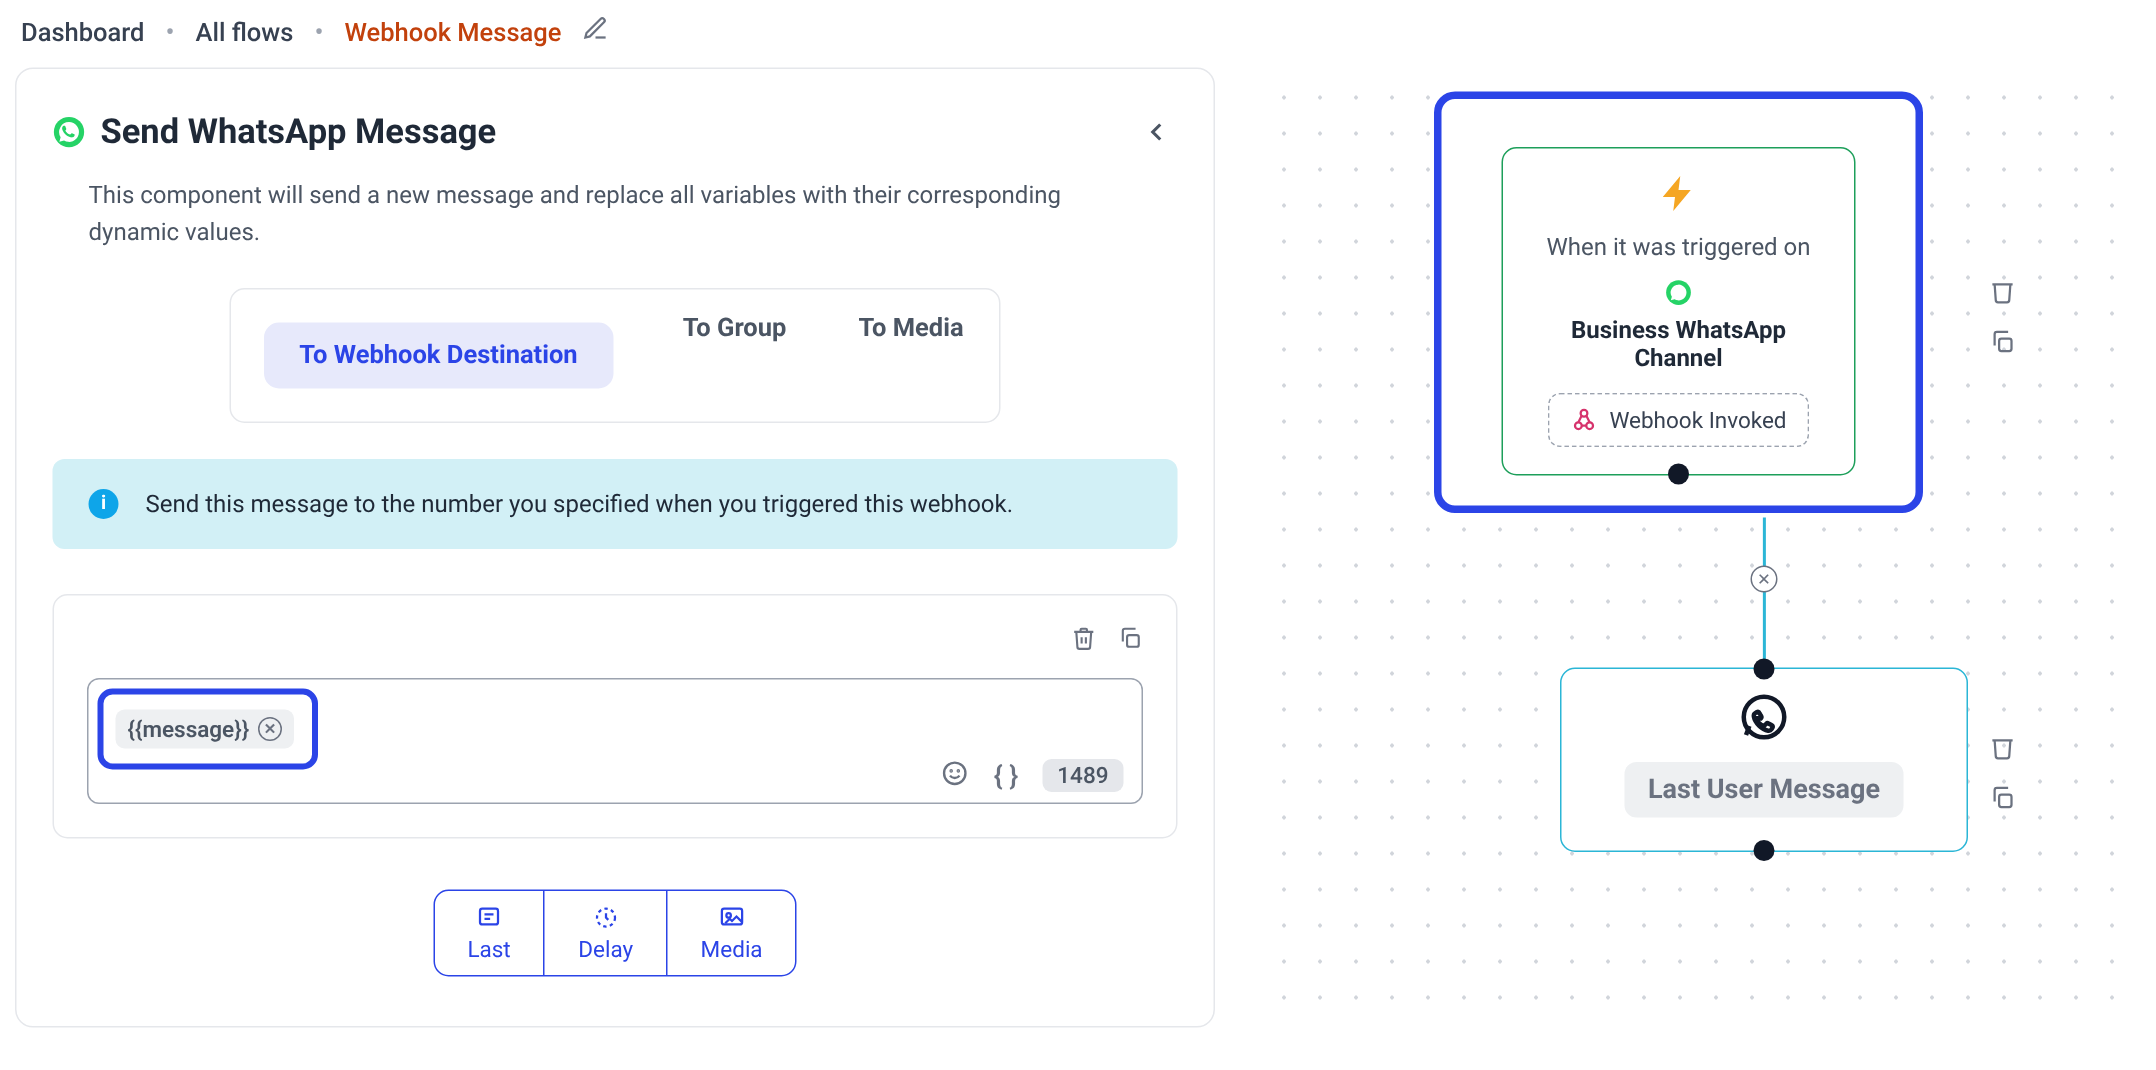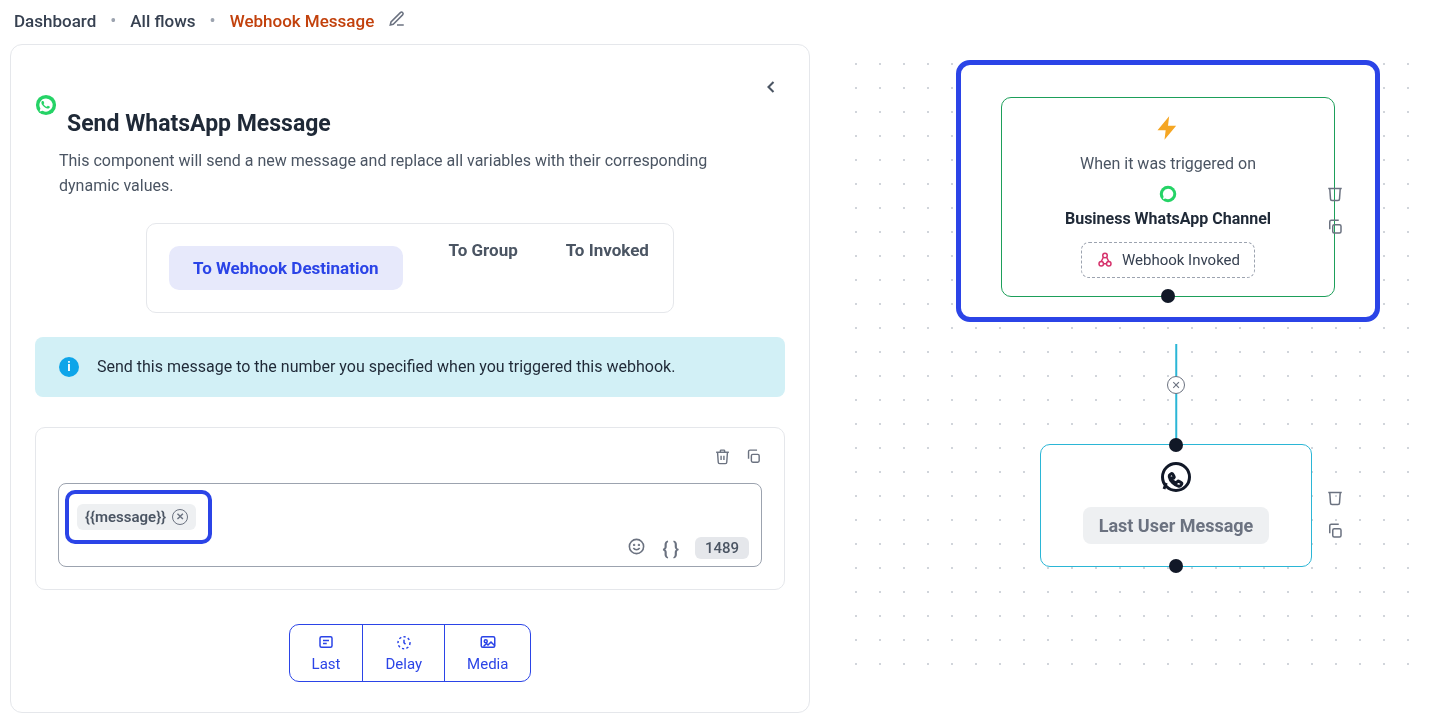--- a/index.html
+++ b/index.html
@@ -47,21 +47,20 @@
   }
   .panel-title-row {
     display: flex;
     align-items: center;
     gap: 10px;
   }
   .panel-title {
     font-size: 23px;
     font-weight: 700;
     color: #1f2937;
-    margin-top: 37px;
   }
   .wa-icon {
     width: 22px; height: 22px;
   }
   .collapse-btn {
     color: #4b5563;
     cursor: pointer;
     padding: 4px;
   }
   .panel-desc {
@@ -223,21 +222,21 @@
     position: absolute;
     border: 5px solid #2b44e7;
     border-radius: 14px;
     padding: 32px 40px 20px 40px;
     background: #fff;
   }
   .trigger-node {
     border: 1.5px solid #1d9f5a;
     border-radius: 10px;
     background: #fff;
-    width: 334px;
+    width: 236px;
     padding: 16px 18px 18px 18px;
     text-align: center;
     position: relative;
   }
   .bolt-icon { color: #f5a623; margin-bottom: 8px; }
   .trigger-title { font-size: 16px; color: #4b5563; margin-bottom: 12px; }
   .wa-small { width: 18px; height: 18px; display: block; margin: 0 auto 6px auto; }
   .channel-name { font-weight: 700; font-size: 16px; margin-bottom: 14px; }
   .dashed-pill {
     display: inline-flex;
@@ -344,21 +343,21 @@
             <polyline points="15 18 9 12 15 6"></polyline>
           </svg>
       </span>
     </div>
 
     <p class="panel-desc">This component will send a new message and replace all variables with their corresponding dynamic values.</p>
 
     <div class="dest-tabs">
       <div class="dest-tab active">To Webhook Destination</div>
       <div class="dest-tab">To Group</div>
-      <div class="dest-tab">To Invoked</div>
+      <div class="dest-tab">To Media</div>
     </div>
 
     <div class="info-banner">
       <span class="info-icon">i</span>
       <span class="info-text">Send this message to the number you specified when you triggered this webhook.</span>
     </div>
 
     <div class="editor-card">
       <div class="editor-toolbar-top">
         <span class="tiny-icon">

